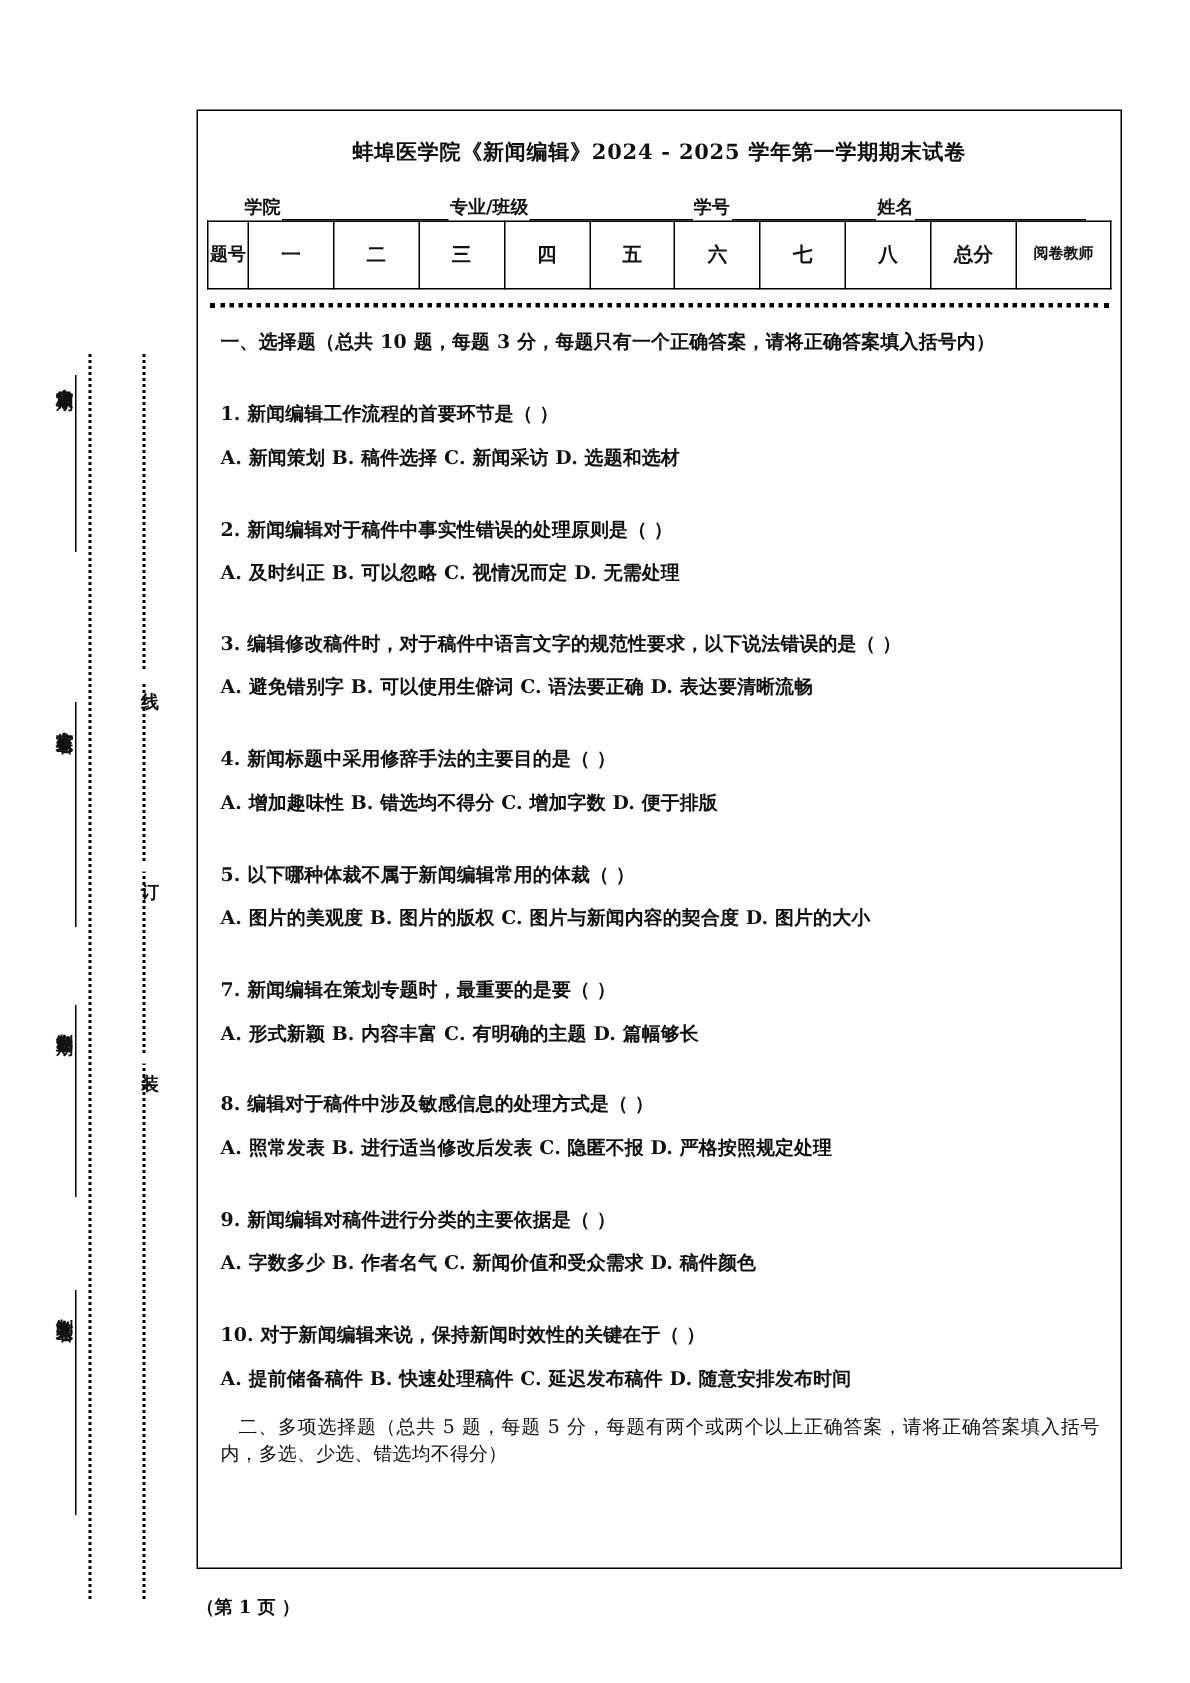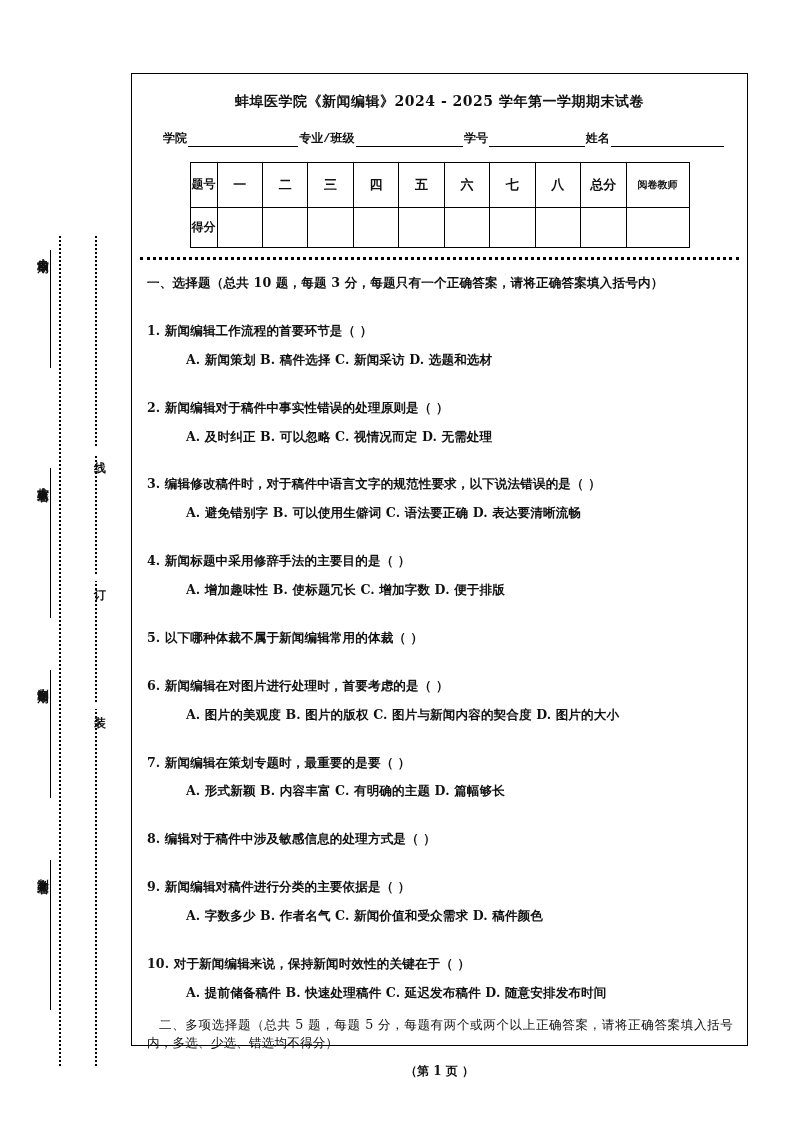--- a/index.html
+++ b/index.html
@@ -90,39 +90,38 @@
     white-space: nowrap;
   }
 
   .idline {
     display: flex;
     align-items: flex-end;
     margin: 19px 22px 0 31px;
     font-size: 12px;
     font-weight: 700;
     white-space: nowrap;
-    font-family: Liberation Mono, monospace;
   }
   .idline .lbl { flex: 0 0 auto; }
   .idline .blank {
     flex: 1 1 auto;
     border-bottom: 1.2px solid #000;
     height: 12px;
     margin: 0 1px;
   }
   .idline .blank.w1 { flex-grow: 1.15; }
   .idline .blank.w2 { flex-grow: 1.12; }
   .idline .blank.w3 { flex-grow: 1.0; }
   .idline .blank.w4 { flex-grow: 1.18; }
 
   
   table.score {
     border-collapse: collapse;
-    margin: 15px auto 0 auto;
-    width: 500px;
+    margin: 0 auto 0 auto;
+    width: 603px;
     table-layout: fixed;
   }
   table.score td {
     border: 1px solid #000;
     text-align: center;
     font-size: 13px;
     font-weight: 700;
     height: 24px;
     padding: 0;
   }
@@ -161,36 +160,34 @@
   .q {
     font-weight: 700;
     margin-bottom: 11px;
     letter-spacing: 0.1px;
     margin-top: 30px;
   }
   .opts {
     font-weight: 700;
     margin-bottom: 11px;
     letter-spacing: 0.1px;
-    margin-left: 39px;
   }
   .sec-head2 {
     font-weight: 400;
     text-align: justify;
     text-indent: 12px;
     margin-top: 14px;
     letter-spacing: 0.15px;
   }
 
   .footer {
     position: absolute;
     left: 131px;
     top: 1063px;
     width: 617px;
-    text-align: center;
     font-size: 12px;
     font-weight: 700;
   }
 </style>
 </head>
 <body>
 
 <div class="side-labels">
   <div class="side-label" style="top:0px;height:110px;">审核日期:</div>
   <div class="side-rule" style="top:0px;height:118px;"></div>
@@ -234,63 +231,50 @@
       <td>二</td>
       <td>三</td>
       <td>四</td>
       <td>五</td>
       <td>六</td>
       <td>七</td>
       <td>八</td>
       <td>总分</td>
       <td class="last" rowspan="1">阅卷教师</td>
     </tr>
-    <tr class="r2">
-      <td class="hdr">得分</td>
-      <td></td>
-      <td></td>
-      <td></td>
-      <td></td>
-      <td></td>
-      <td></td>
-      <td></td>
-      <td></td>
-      <td></td>
-      <td class="last"></td>
-    </tr>
   </tbody>
     </table>
 
   <div class="hdots"></div>
 
   <div class="body">
 
     <div class="sec-head">一、选择题（总共 10 题，每题 3 分，每题只有一个正确答案，请将正确答案填入括号内）</div>
 
     <div class="q">1.  新闻编辑工作流程的首要环节是（  ）</div>
     <div class="opts">A.  新闻策划   B.  稿件选择   C.  新闻采访   D.  选题和选材</div>
 
     <div class="q">2.  新闻编辑对于稿件中事实性错误的处理原则是（  ）</div>
     <div class="opts">A.  及时纠正   B.  可以忽略   C.  视情况而定   D.  无需处理</div>
 
     <div class="q">3.  编辑修改稿件时，对于稿件中语言文字的规范性要求，以下说法错误的是（  ）</div>
     <div class="opts">A.  避免错别字   B.  可以使用生僻词   C.  语法要正确   D.  表达要清晰流畅</div>
 
     <div class="q">4.  新闻标题中采用修辞手法的主要目的是（  ）</div>
-    <div class="opts">A.  增加趣味性   B.  使标题冗长   C.  增加字数   D.  便于排版</div>
+    <div class="opts">A.  增加趣味性   B.  错选均不得分   C.  增加字数   D.  便于排版</div>
 
     <div class="q">5.  以下哪种体裁不属于新闻编辑常用的体裁（  ）</div>
 
-    <div class="q">6.  新闻编辑在对图片进行处理时，首要考虑的是（  ）</div>
     <div class="opts">A.  图片的美观度   B.  图片的版权   C.  图片与新闻内容的契合度   D.  图片的大小</div>
 
     <div class="q">7.  新闻编辑在策划专题时，最重要的是要（  ）</div>
     <div class="opts">A.  形式新颖   B.  内容丰富   C.  有明确的主题   D.  篇幅够长</div>
 
     <div class="q">8.  编辑对于稿件中涉及敏感信息的处理方式是（  ）</div>
+    <div class="opts">A.  照常发表   B.  进行适当修改后发表   C.  隐匿不报   D.  严格按照规定处理</div>
 
     <div class="q">9.  新闻编辑对稿件进行分类的主要依据是（  ）</div>
     <div class="opts">A.  字数多少   B.  作者名气   C.  新闻价值和受众需求   D.  稿件颜色</div>
 
     <div class="q">10.  对于新闻编辑来说，保持新闻时效性的关键在于（  ）</div>
     <div class="opts">A.  提前储备稿件   B.  快速处理稿件   C.  延迟发布稿件   D.  随意安排发布时间</div>
 
     <div class="sec-head2">二、多项选择题（总共 5 题，每题 5 分，每题有两个或两个以上正确答案，请将正确答案填入括号内，多选、少选、错选均不得分）</div>
 
   </div>

